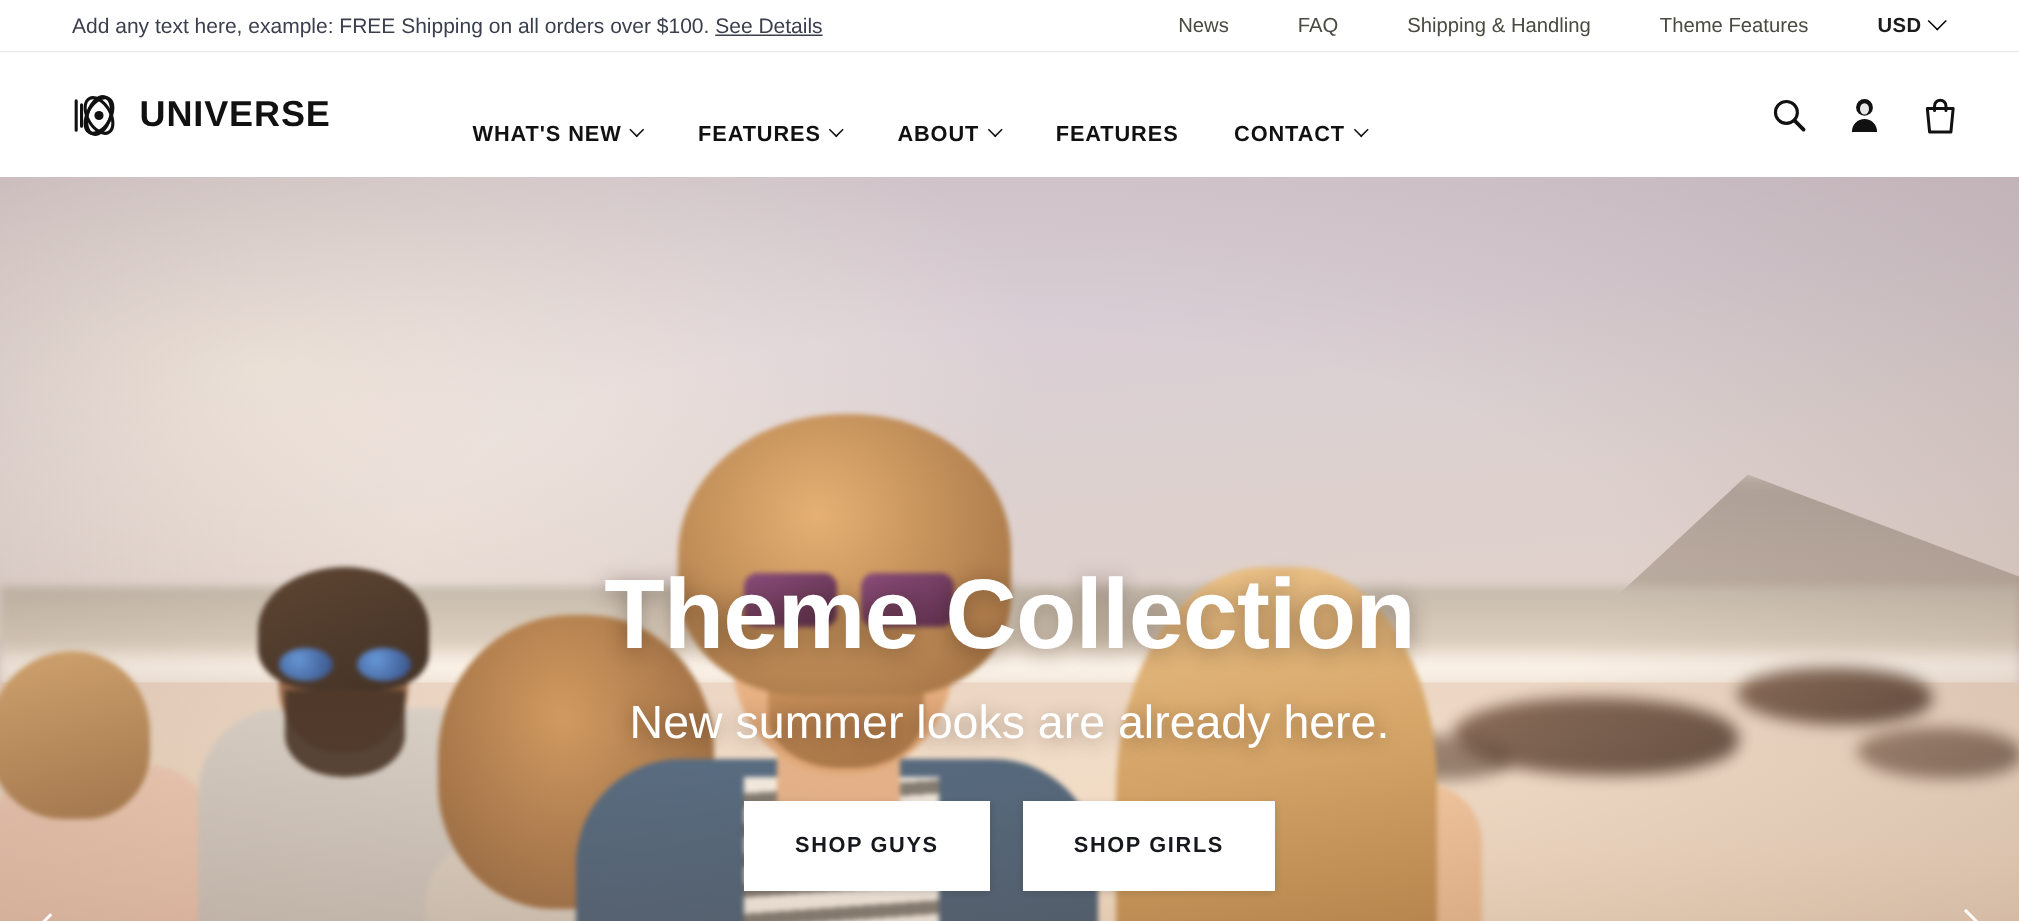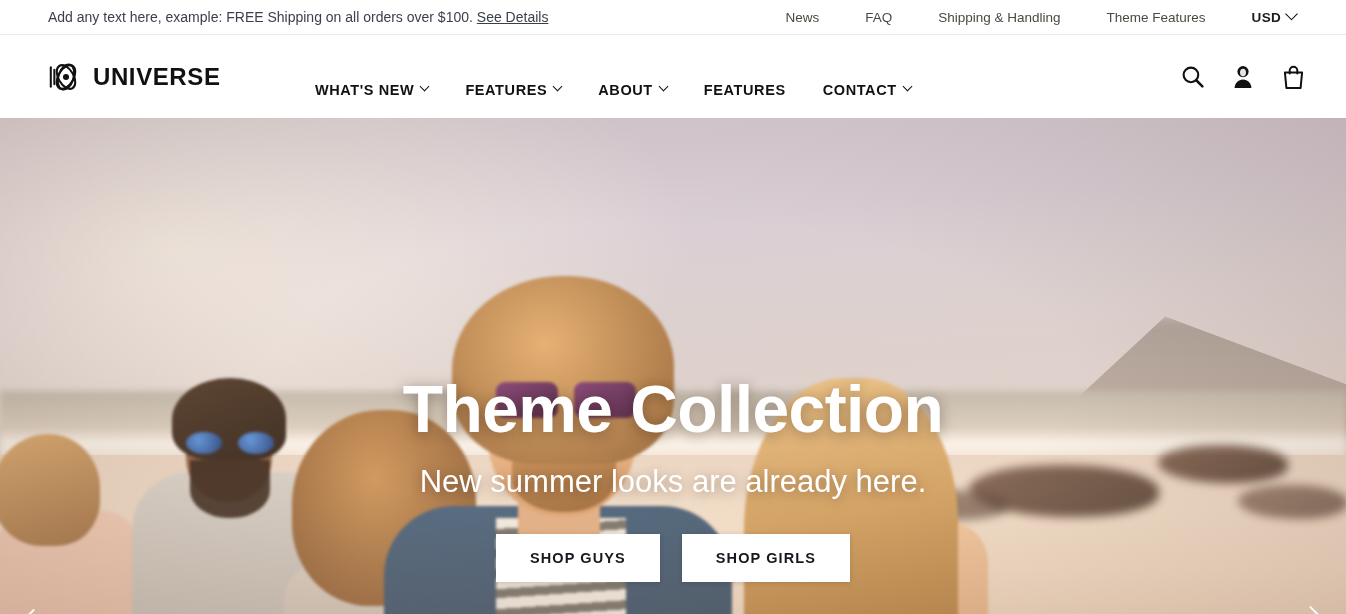--- a/index.html
+++ b/index.html
@@ -285,21 +285,21 @@
     text-shadow:0 2px 12px rgba(40,20,10,.36);
     white-space:nowrap;
   }
   .hero-btns{
     margin-top:34px; display:flex; gap:22px;
   }
   .hero-btn{
     background:#fff; color:#16181d;
     font-size:14.5px; font-weight:bold; letter-spacing:1.1px;
     border:none; cursor:pointer;
-    padding:0 34px; height:48px;
+    padding:0 34px; height:60px;
     min-width:155px;
     display:flex; align-items:center; justify-content:center;
     box-shadow:0 1px 5px rgba(0,0,0,.14);
   }
 
   
   .carousel-arrow{
     position:absolute; top:498px; transform:translateY(-50%);
     width:34px; height:34px; z-index:6; cursor:pointer;
     display:flex; align-items:center; justify-content:center;

